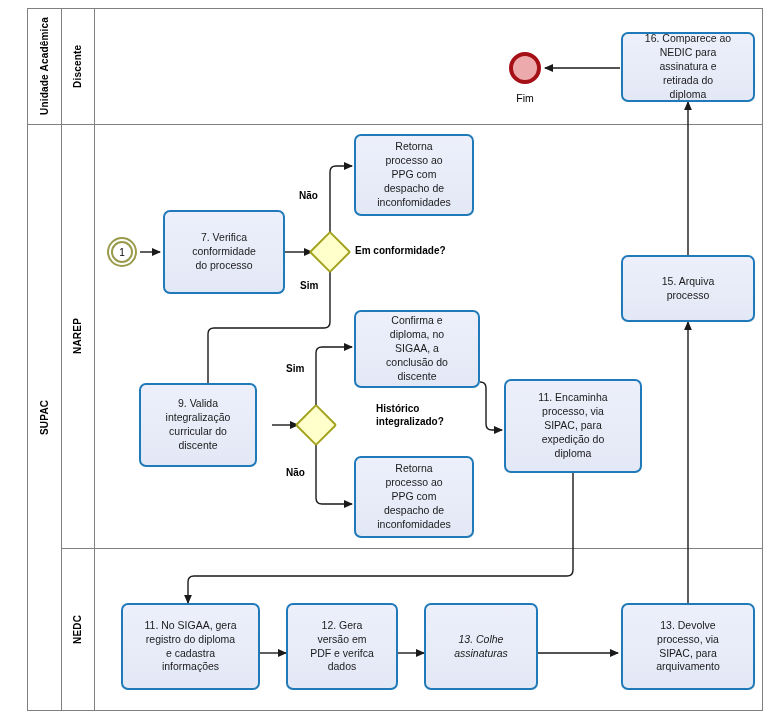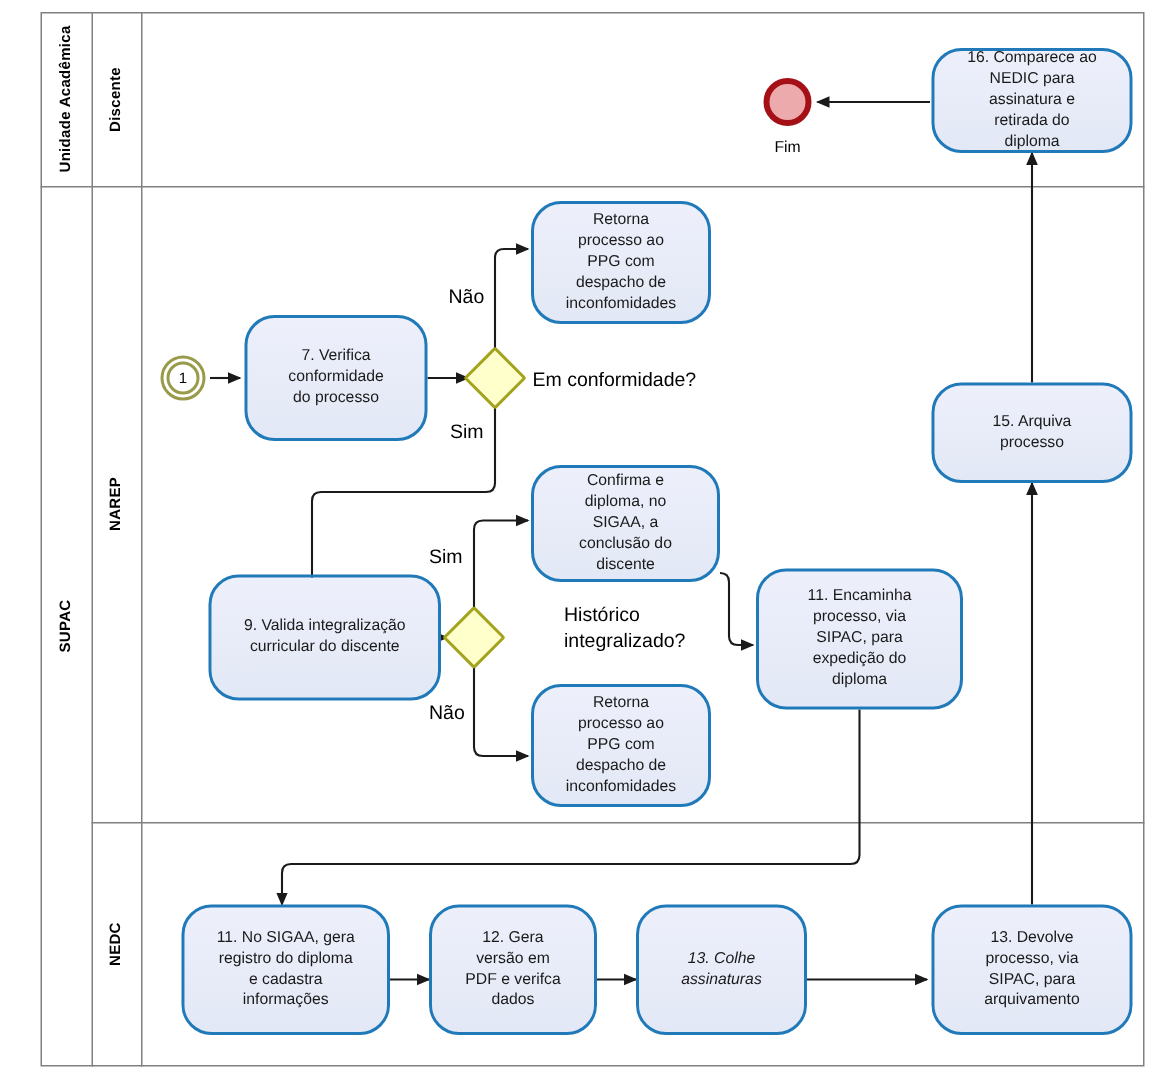--- a/index.html
+++ b/index.html
@@ -40,21 +40,21 @@
     writing-mode: vertical-rl;
     transform: rotate(180deg);
     white-space: nowrap;
     text-align: center;
   }
   
   .task {
     position: absolute;
     box-sizing: border-box;
     border: 2px solid #2079b8;
-    border-radius: 20px;
+    border-radius: 7px;
     background: #e7ebf8;
     background: linear-gradient(180deg, #edf0fb 0%, #e3e8f6 100%);
     display: flex;
     align-items: center;
     justify-content: center;
     text-align: center;
     font-size: 10.5px;
     line-height: 1.32;
     color: #1a1a1a;
     padding: 2px 21px;
@@ -104,24 +104,25 @@
     border-radius: 50%;
     display: flex;
     align-items: center;
     justify-content: center;
     font-size: 10px;
     color: #000;
   }
   
   .flow-label {
     position: absolute;
-    font-size: 13px;
+    font-size: 10px;
     color: #000000;
     white-space: nowrap;
     z-index: 5;
+    font-weight: bold;
   }
   .event-caption {
     position: absolute;
     font-size: 10.5px;
     color: #000000;
     white-space: nowrap;
     text-align: center;
     z-index: 5;
   }
   
@@ -201,21 +202,21 @@
     <div class="inner-ring">1</div>
   </div>
 
   <div class="event-end" style="left:509px; top:52px;"></div>
   <div class="event-caption" style="left:495px; top:92px; width:60px;">Fim</div>
 
   <div class="task" style="left:163px; top:210px; width:122px; height:84px;">7. Verifica conformidade do processo</div>
 
   <div class="task" style="left:354px; top:134px; width:120px; height:82px;">Retorna processo ao PPG com despacho de inconfomidades</div>
 
-  <div class="task" style="left:139px; top:383px; width:155px; height:84px;">9. Valida integralização curricular do discente</div>
+  <div class="task" style="left:139px; top:383px; width:118px; height:84px;">9. Valida integralização curricular do discente</div>
 
   <div class="task" style="left:354px; top:310px; width:126px; height:78px;">Confirma e diploma, no SIGAA, a conclusão do discente</div>
 
   <div class="task" style="left:354px; top:456px; width:120px; height:82px;">Retorna processo ao PPG com despacho de inconfomidades</div>
 
   <div class="task" style="left:504px; top:379px; width:138px; height:94px;">11.  Encaminha processo, via SIPAC, para expedição do diploma</div>
 
   <div class="task" style="left:621px; top:255px; width:134px; height:67px;">15. Arquiva processo</div>
 
   <div class="task" style="left:621px; top:32px; width:134px; height:70px;">16. Comparece ao NEDIC para assinatura e retirada do diploma</div>

